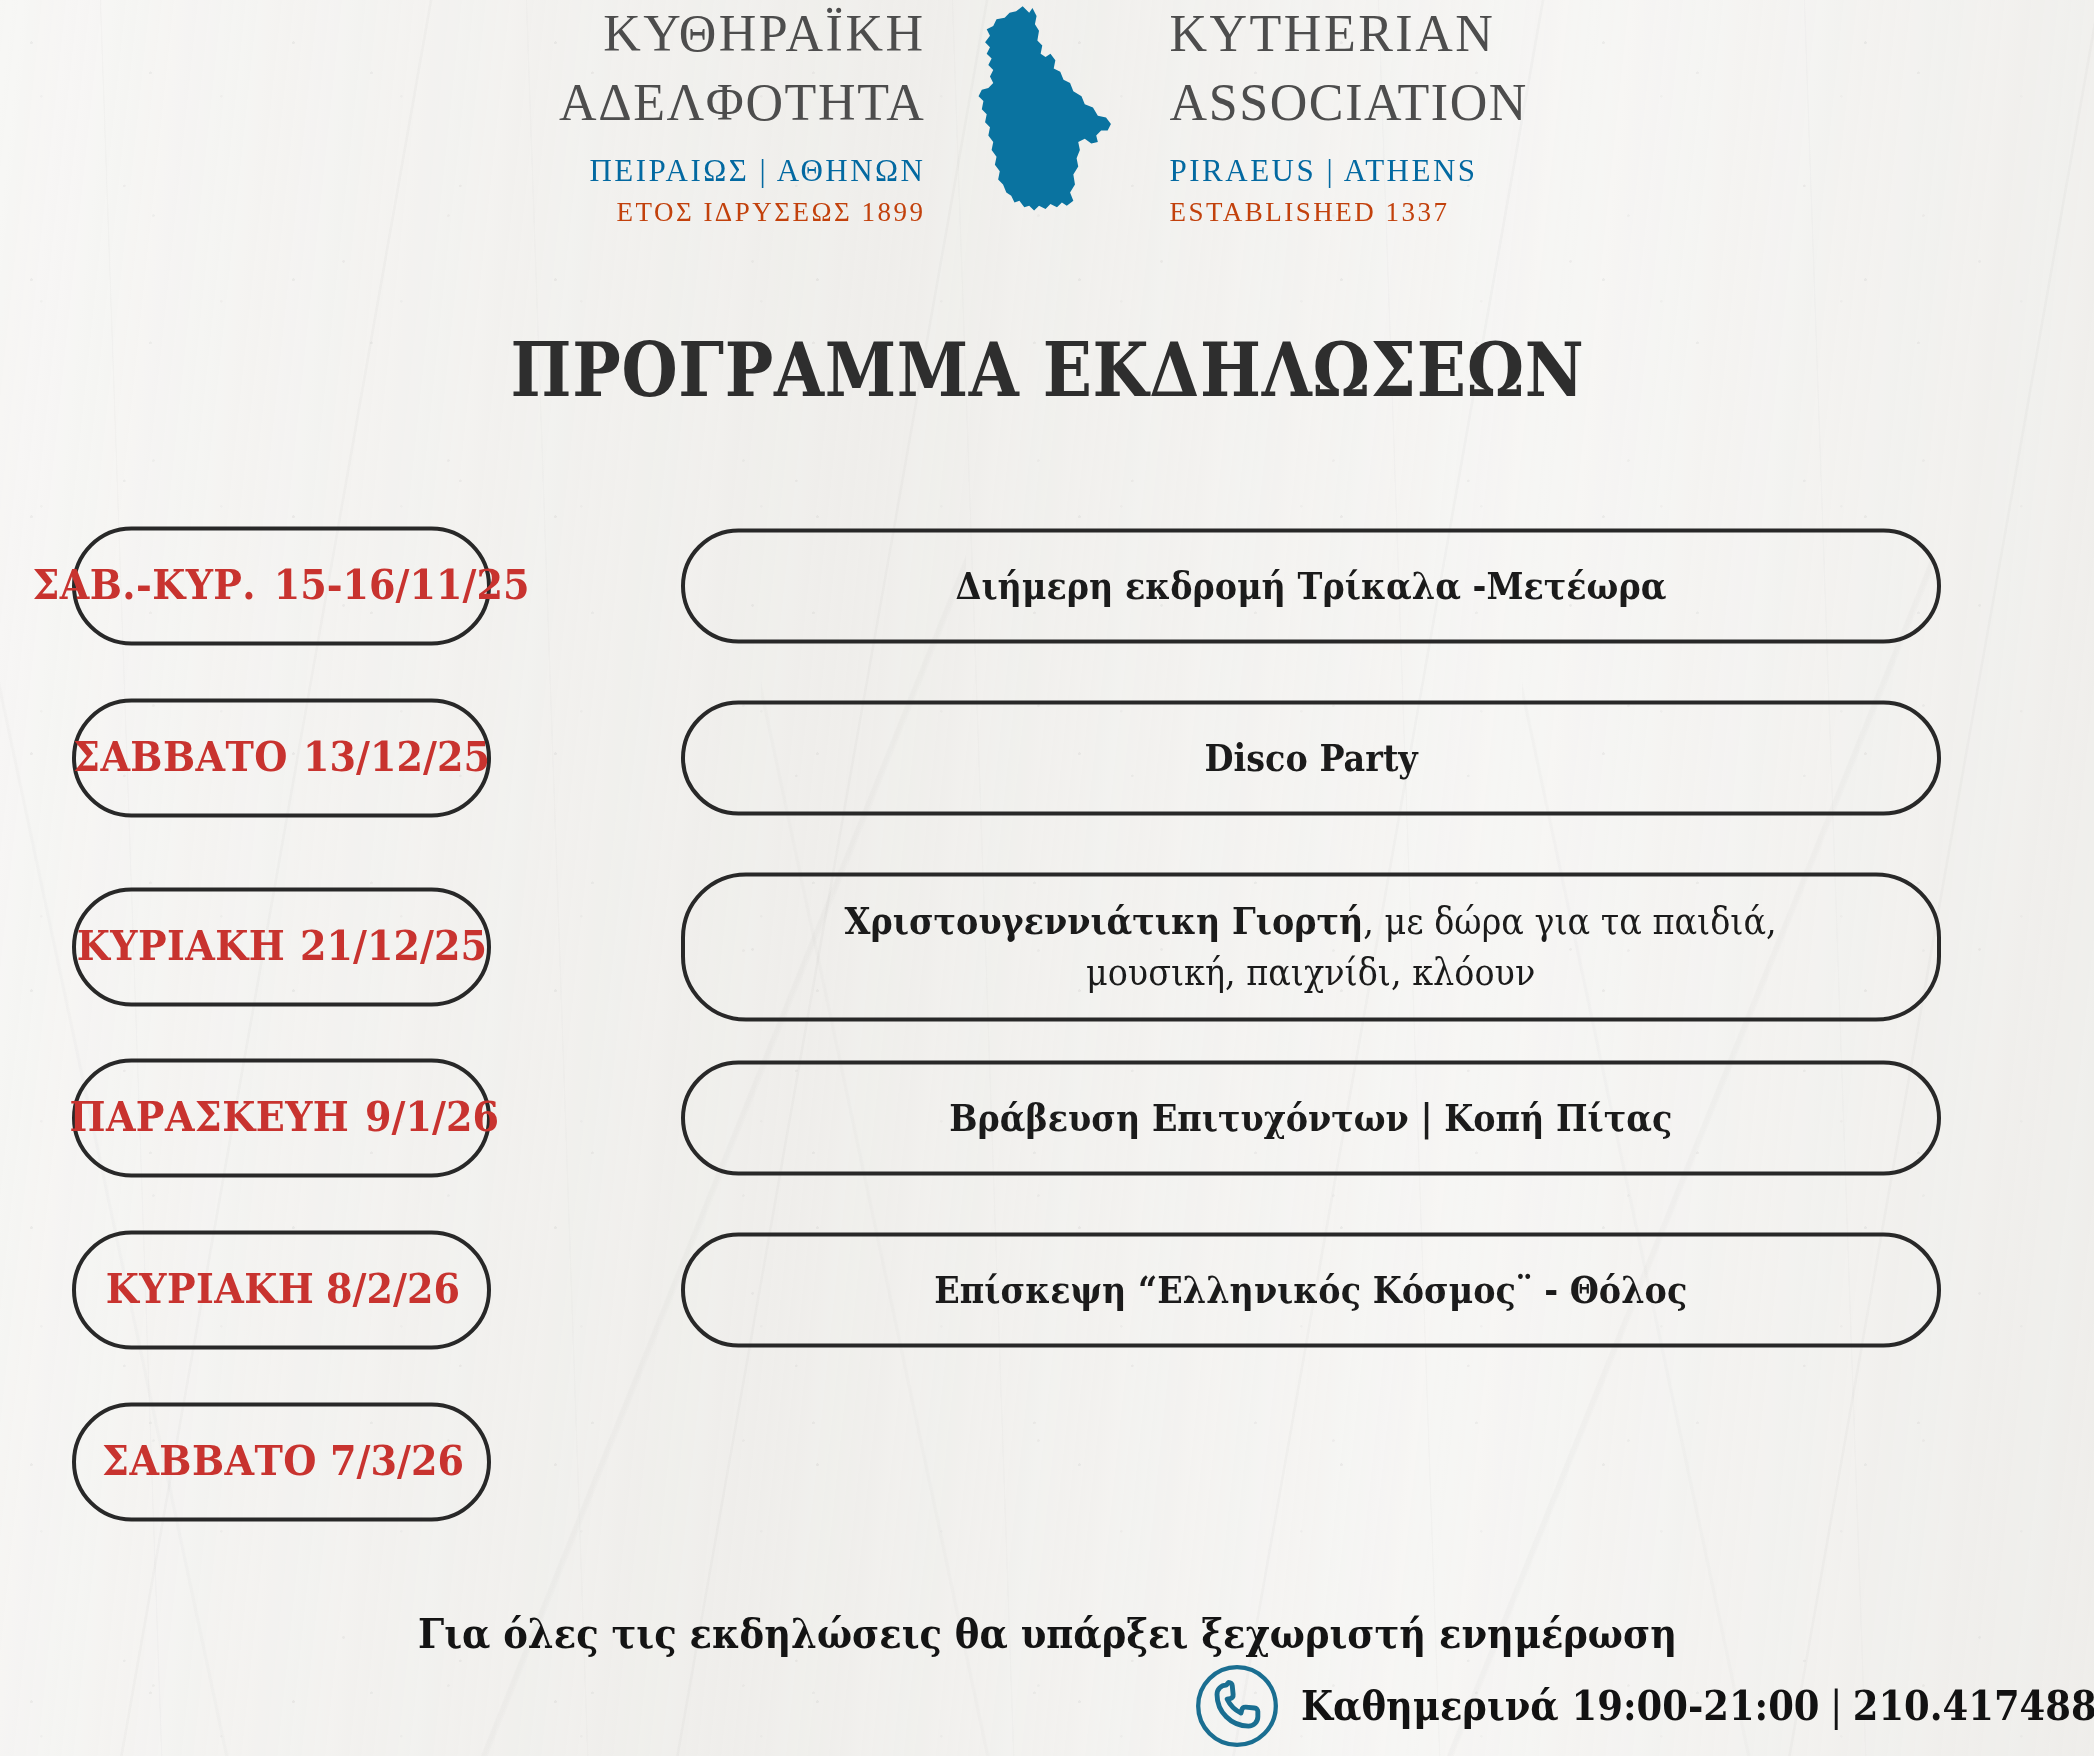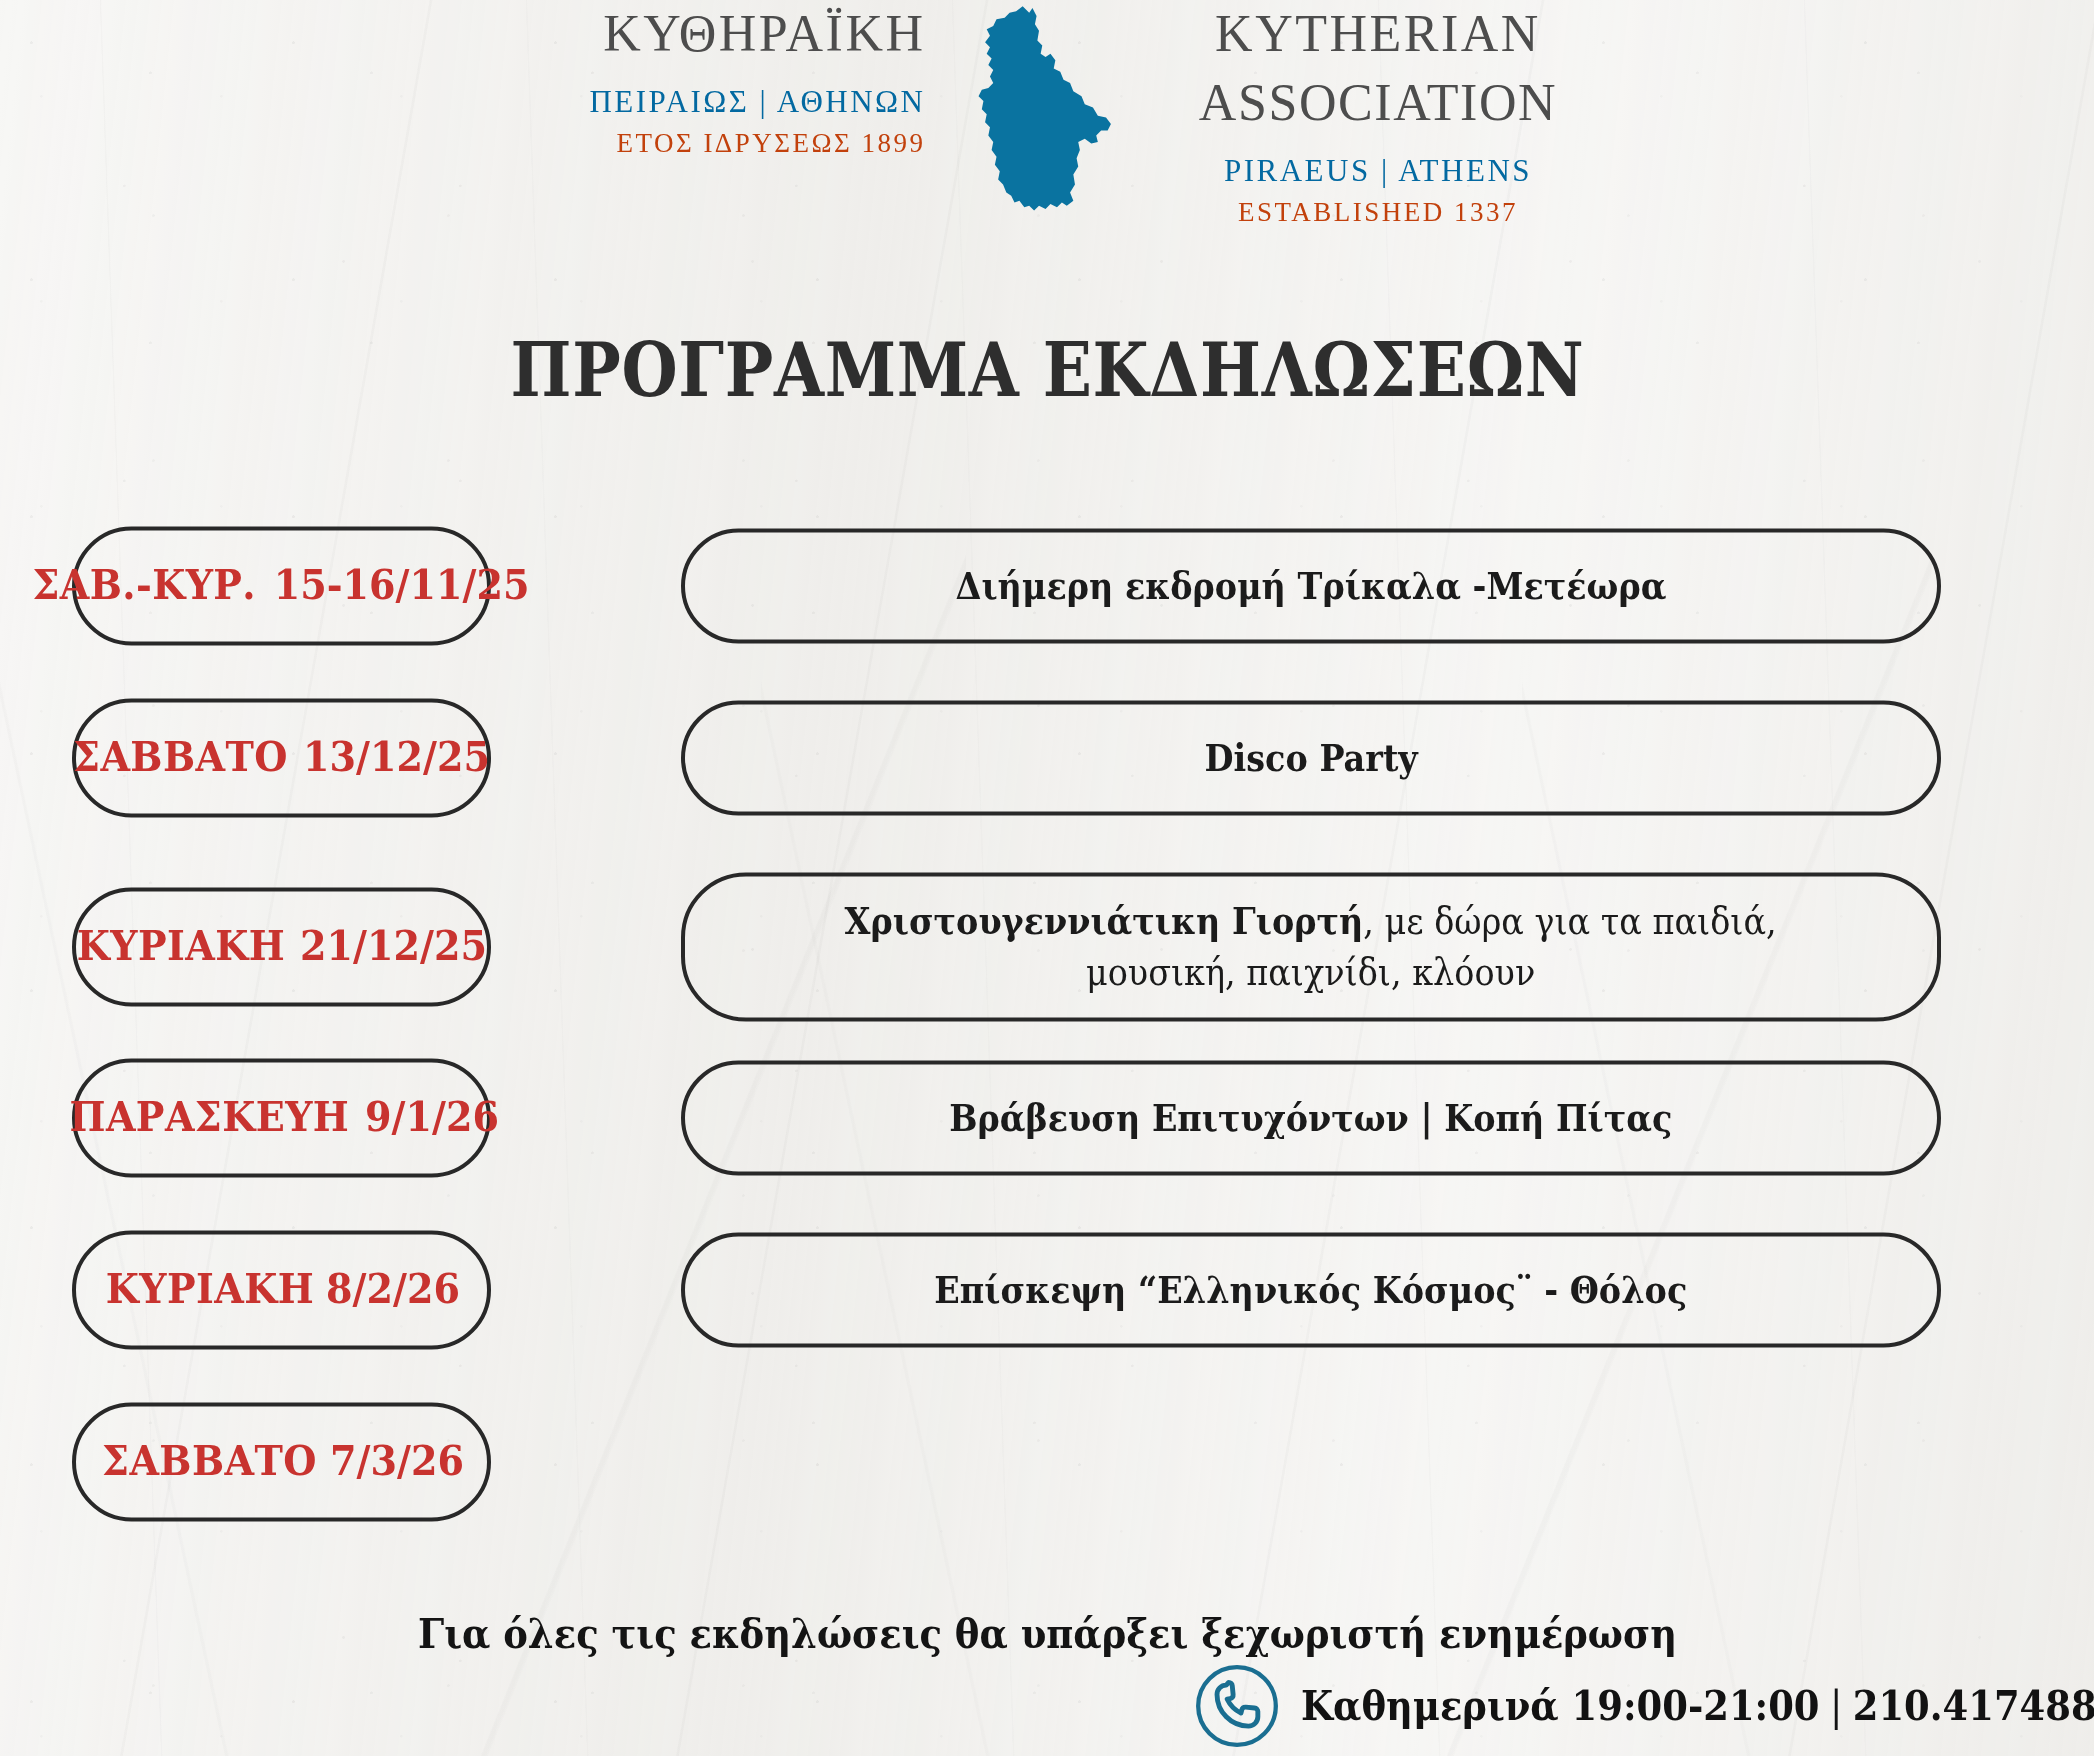--- a/index.html
+++ b/index.html
@@ -61,21 +61,21 @@
     justify-content: center;
     align-items: flex-start;
     gap: 0;
   }
   .logo-col {
     width: 417px;
     color: #4a4a4a;
     line-height: 1;
   }
   .logo-col.left  { text-align: right;  padding-right: 28px; }
-  .logo-col.right { text-align: center;   padding-left: 28px; }
+  .logo-col.right { text-align: left;   padding-left: 28px; }
 
   .logo-l1 {
     font-size: 52px;
     letter-spacing: 2.5px;
     font-weight: 400;
     color: #4d4d4d;
     white-space: nowrap;
   }
   .logo-l2 {
     font-size: 52px;
@@ -245,20 +245,21 @@
 
 <div class="paper-texture"></div>
 <div class="paper-fibres"></div>
 
 <div class="page">
 
   <div class="logo-block">
 
     <div class="logo-col left">
       <div class="logo-l1">ΚΥΘΗΡΑΪΚΗ</div>
+      <div class="logo-l2">ΑΔΕΛΦΟΤΗΤΑ</div>
       <div class="logo-l3">ΠΕΙΡΑΙΩΣ | ΑΘΗΝΩΝ</div>
       <div class="logo-l4">ΕΤΟΣ ΙΔΡΥΣΕΩΣ 1899</div>
     </div>
 
     <div class="logo-island">
       <svg viewBox="0 0 230 290" xmlns="http://www.w3.org/2000/svg" aria-hidden="true">
         <path fill="#0a73a0" d="
           M 76 10
           L 84 4 L 92 12 L 96 6 L 101 16 L 99 26 L 104 34 L 102 46
           L 108 52 L 106 62 L 112 66 L 118 62 L 124 70 L 122 80

